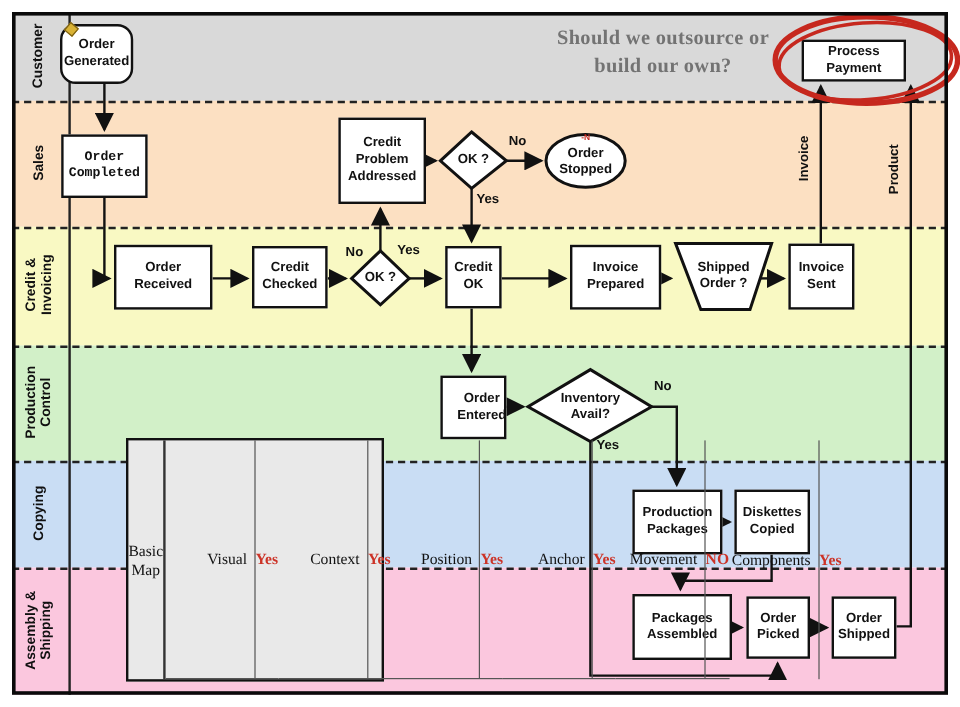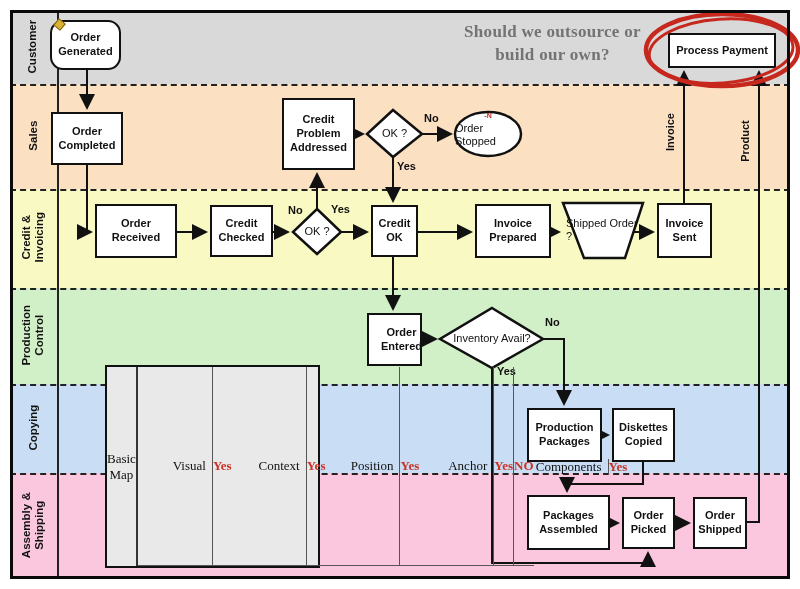--- a/index.html
+++ b/index.html
@@ -13,39 +13,39 @@
           border-left:2px solid #222;z-index:1;}
   .lanelabel{position:absolute;transform:rotate(-90deg);font-weight:bold;font-size:11.5px;
              text-align:center;white-space:pre-line;line-height:1.15;z-index:2;}
   .overlay{position:absolute;left:0;top:0;z-index:2;}
   .redlay{position:absolute;left:0;top:0;z-index:6;pointer-events:none;}
   .node{position:absolute;background:#fff;border:2.5px solid #111;box-sizing:border-box;
         display:flex;align-items:center;justify-content:center;text-align:center;
         font-weight:bold;font-size:11px;line-height:1.25;z-index:3;}
   .rounded{border-radius:13px;}
   .dtext{position:absolute;display:flex;align-items:center;justify-content:center;
-         font-weight:normal;font-size:11px;line-height:1.2;z-index:3;}
+         text-align:center;font-weight:bold;font-size:11px;line-height:1.2;z-index:3;}
   .elabel{position:absolute;font-weight:bold;font-size:11px;z-index:3;}
   .flowlabel{position:absolute;transform:rotate(-90deg);font-weight:600;font-size:11px;
              text-align:center;z-index:2;}
   .annotation{position:absolute;left:450px;top:21px;width:205px;text-align:center;
               font-family:cursive;font-weight:bold;font-size:17px;line-height:1.35;
               white-space:pre-line;z-index:5;letter-spacing:.3px;}
   .stopnote{position:absolute;left:455px;top:112px;width:66px;text-align:center;
             font-size:7px;font-weight:bold;z-index:4;}
   .noteicon{position:absolute;left:3px;top:-2px;width:7px;height:7px;background:#d9b234;
             border:1px solid #7a5e12;transform:rotate(40deg);}
   .legend{position:absolute;left:105px;top:365px;width:215px;height:203px;
           border:2.5px solid #111;box-sizing:border-box;display:flex;z-index:4;
           font-family:cursive;font-size:13px;}
   .legend .head{width:69px;border-right:2px solid #333;display:flex;align-items:center;
                 justify-content:center;text-align:center;}
   .legend .rows{flex:1;display:flex;flex-direction:row;}
   .legend .row{flex:1;display:flex;border-bottom:1.5px solid #555;}
-  .legend .row:last-child{border-bottom:none;align-items:center;}
+  .legend .row:last-child{border-bottom:none;}
   .legend .attr{width:74px;display:flex;align-items:center;justify-content:flex-end;
                 padding-right:6px;box-sizing:border-box;}
   .legend .val{flex:1;border-left:1.5px solid #555;display:flex;align-items:center;
                justify-content:center;font-weight:bold;}
 </style>
 </head>
 <body>
 
 <div class="canvas">
 
@@ -100,46 +100,46 @@
     </g>
     <g fill="#ffffff" stroke="#111" stroke-width="2.5">
       <polygon points="393,110 422,134 393,157 367,134"></polygon>
       <polygon points="317,209 341,232 317,254 293,232"></polygon>
       <polygon points="492,308 543,339 492,368 440,339"></polygon>
       <polygon points="563,203 643,203 625,258 584,258"></polygon>
       <ellipse cx="488" cy="134" rx="33" ry="22"></ellipse>
     </g>
   </svg>
 
-  <div class="node rounded" style="left:50px;top:20px;width:71px;height:50px;">
+  <div class="node rounded" style="left:50px;top:20px;width:61px;height:50px;">
     <span class="noteicon"></span>
     <span>Order Generated</span>
   </div>
-  <div class="node" style="left:51px;top:112px;width:72px;height:53px;">
+  <div class="node" style="left:51px;top:112px;width:72px;height:53px;font-family:Liberation Mono, monospace;">
     <span>Order Completed</span>
   </div>
   <div class="node" style="left:282px;top:98px;width:73px;height:72px;">
     <span>Credit Problem Addressed</span>
   </div>
   <div class="node" style="left:95px;top:204px;width:82px;height:54px;">
     <span>Order Received</span>
   </div>
   <div class="node" style="left:210px;top:205px;width:63px;height:52px;">
     <span>Credit Checked</span>
   </div>
   <div class="node" style="left:371px;top:205px;width:47px;height:52px;">
     <span>Credit OK</span>
   </div>
   <div class="node" style="left:475px;top:204px;width:76px;height:54px;">
     <span>Invoice Prepared</span>
   </div>
   <div class="node" style="left:657px;top:203px;width:55px;height:55px;">
     <span>Invoice Sent</span>
   </div>
-  <div class="node" style="left:668px;top:33px;width:108px;height:35px;">
+  <div class="node" style="left:668px;top:33px;width:87px;height:35px;">
     <span>Process Payment</span>
   </div>
   <div class="node" style="left:367px;top:313px;width:55px;height:53px;padding-left:14px;">
     <span>Order Entered</span>
   </div>
   <div class="node" style="left:527px;top:408px;width:75px;height:54px;">
     <span>Production Packages</span>
   </div>
   <div class="node" style="left:612px;top:408px;width:63px;height:54px;">
     <span>Diskettes Copied</span>
@@ -194,20 +194,21 @@
       </div>
       <div class="row">
         <div class="attr">Position</div>
         <div class="val" style="color: rgb(204, 51, 39);">Yes</div>
       </div>
       <div class="row">
         <div class="attr">Anchor</div>
         <div class="val" style="color: rgb(204, 51, 39);">Yes</div>
       </div>
       <div class="row">
+        <div class="attr">Movement</div>
         <div class="val" style="color: rgb(204, 51, 39);">NO</div>
       </div>
       <div class="row">
         <div class="attr">Components</div>
         <div class="val" style="color: rgb(204, 51, 39);">Yes</div>
       </div>
     </div>
   </div>
 
   <div class="frame"></div>

